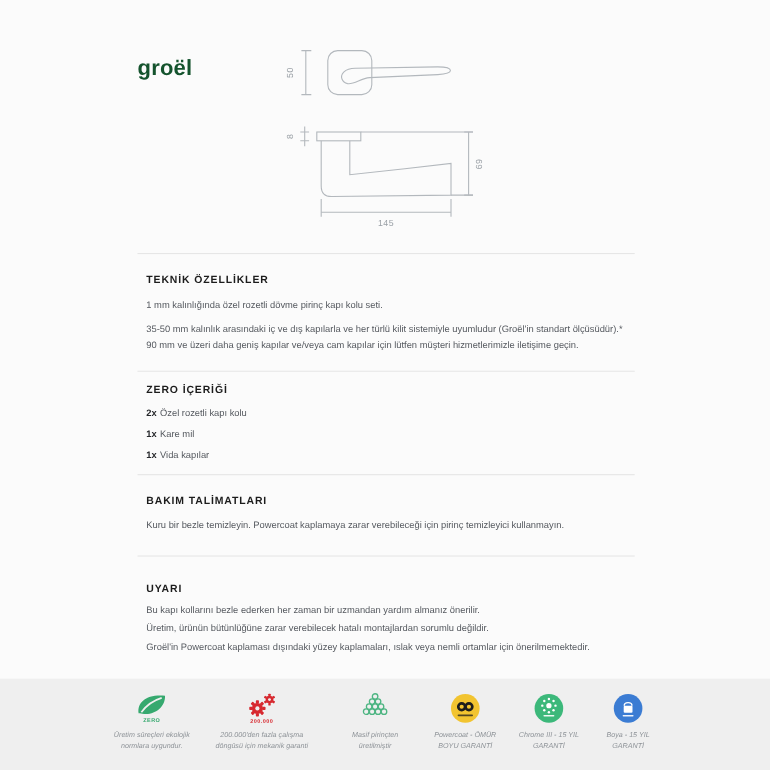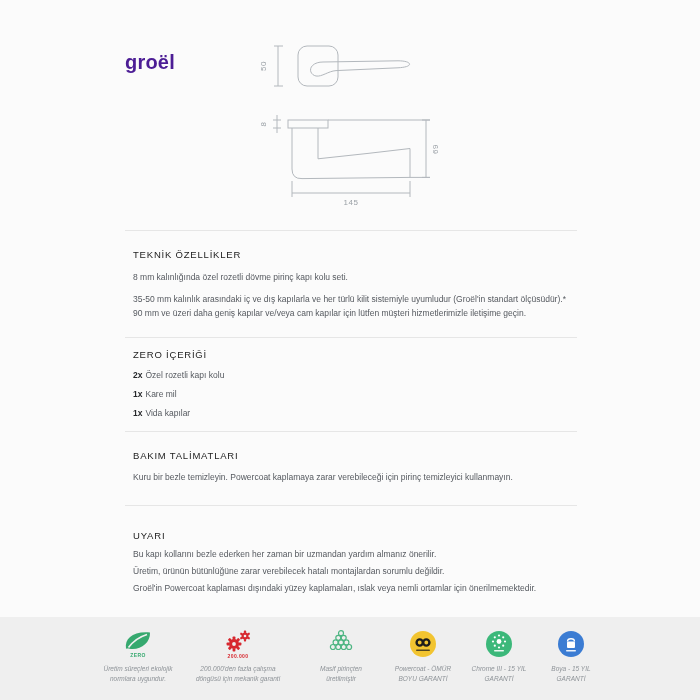--- a/index.html
+++ b/index.html
@@ -7,33 +7,33 @@
   body{
     position:relative;
     background:#fbfbfb;
     font-family:"Liberation Sans","DejaVu Sans",sans-serif;
     color:#4f545a;
     overflow:hidden;
   }
   .abs{position:absolute}
 
   
-  .logo{left:125px;top:51px;font-size:20px;font-weight:700;letter-spacing:.2px;color:#4c1d95}
+  .logo{left:125px;top:51px;font-size:20px;font-weight:700;letter-spacing:.2px;color:#14532d}
 
   
   .drawing{left:250px;top:33px;width:210px;height:175px}
   .drawing .ln{stroke:#b3b8bd;stroke-width:1;fill:none}
   .drawing .dim{fill:#9aa0a6;font-size:8px;letter-spacing:.5px}
 
   
   .sep{left:125px;width:452px;height:1px;background:#e6e6e6}
   .sep1{top:230px}.sep2{top:337px}.sep3{top:431px}.sep4{top:505px}
 
   
-  .sec-title{left:133px;font-size:9.5px;font-weight:400;letter-spacing:.8px;color:#1c1c1c}
+  .sec-title{left:133px;font-size:9.5px;font-weight:700;letter-spacing:.8px;color:#1c1c1c}
   .body-line{left:133px;width:450px;font-size:8.5px;line-height:12px;color:#55595f}
   .t-teknik{top:249px}
   .p-tek1{top:271px}.p-tek2a{top:293px}.p-tek2b{top:307px}
   .t-kutu{top:349px}
   .item1{top:369px}.item2{top:388px}.item3{top:407px}
   .item .qty{font-weight:700;color:#26282b;margin-right:3px}
   .t-bakim{top:450px}
   .p-bakim{top:471px}
   .t-uyari{top:530px}
   .uy1{top:548px}.uy2{top:565px}.uy3{top:582px}
@@ -87,21 +87,21 @@
   <text class="dim" transform="translate(188,116) rotate(-90)" text-anchor="middle">69</text>
   <text class="dim" x="101" y="172" text-anchor="middle">145</text>
 </svg>
 
 <div class="abs sep sep1"></div>
 <div class="abs sep sep2"></div>
 <div class="abs sep sep3"></div>
 <div class="abs sep sep4"></div>
 
 <h3 class="abs sec-title t-teknik">TEKNİK ÖZELLİKLER</h3>
-<p class="abs body-line p-tek1">8 mm kalınlığında özel rozetli dövme pirinç kapı kolu seti.</p>
+<p class="abs body-line p-tek1">1 mm kalınlığında özel rozetli dövme pirinç kapı kolu seti.</p>
 <p class="abs body-line p-tek2a">35-50 mm kalınlık arasındaki iç ve dış kapılarla ve her türlü kilit sistemiyle uyumludur (Groël'in standart ölçüsüdür).*</p>
 <p class="abs body-line p-tek2b">90 mm ve üzeri daha geniş kapılar ve/veya cam kapılar için lütfen müşteri hizmetlerimizle iletişime geçin.</p>
 
 <h3 class="abs sec-title t-kutu">ZERO İÇERİĞİ</h3>
 <p class="abs body-line item item1">
   <span class="qty">2x</span><span>Özel rozetli kapı kolu</span>
 </p>
 <p class="abs body-line item item2">
   <span class="qty">1x</span><span>Kare mil</span>
 </p>

